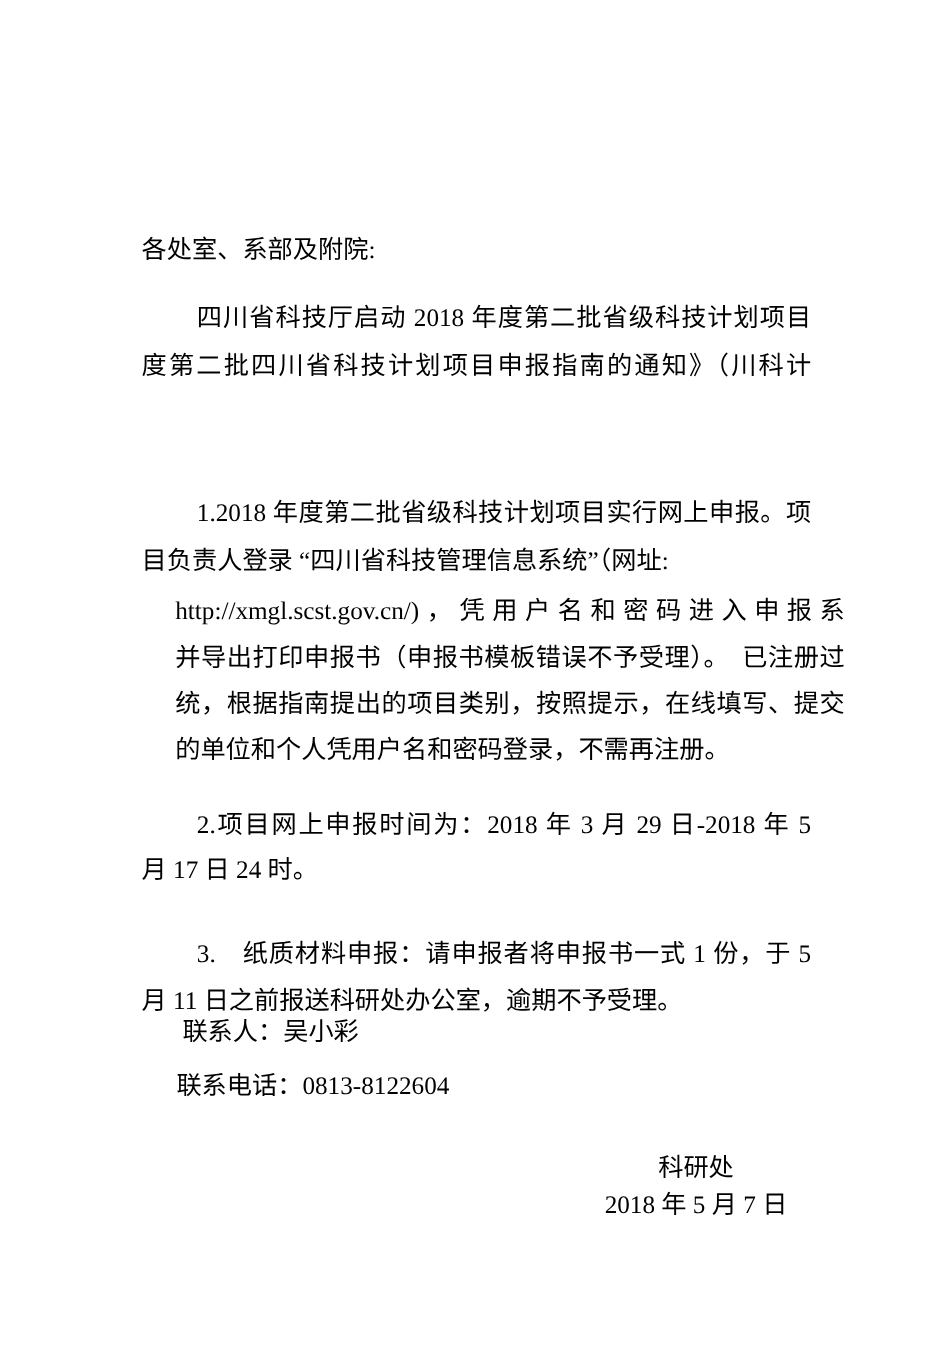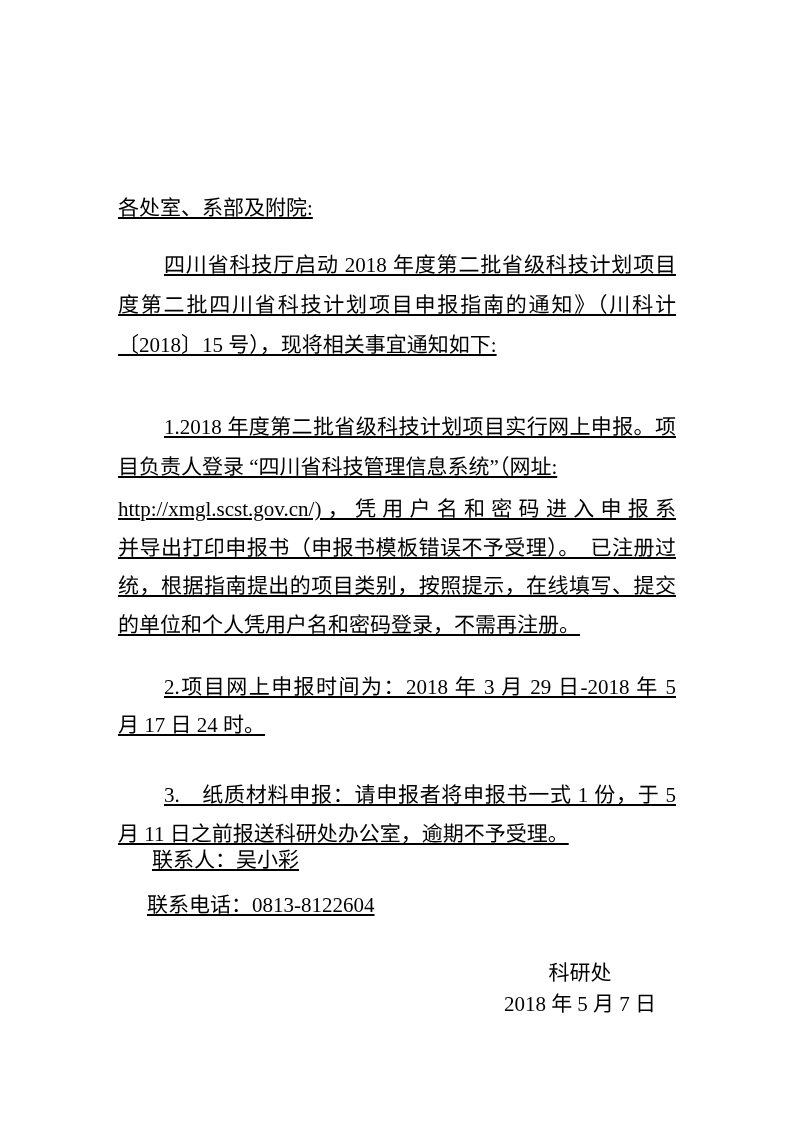--- a/index.html
+++ b/index.html
@@ -26,33 +26,32 @@
   .block {
     position: absolute;
     left: 118px;
     width: 558px;
     font-size: 21px;
   }
   .block .line {
     text-align: justify;
     text-align-last: justify;
     text-justify: inter-ideograph;
-    text-decoration: underline;
   }
   .block .line.end {
     text-align: left;
     text-align-last: left;
   }
   .indent { padding-left: 46px; box-sizing: border-box; }
   .indent-sm { padding-left: 34px; box-sizing: border-box; }
   .indent-xs { padding-left: 29px; box-sizing: border-box; }
   .salutation   { top: 188px; line-height: 40px; }
   .para-intro   { top: 245px; line-height: 40px; }
   .item1a       { top: 407px; line-height: 40px; }
-  .item1b      { top: 490px; line-height: 38.5px; }
+  .item1b      { top: 490px; line-height: 38.5px; margin-left: 28px; }
   .item2        { top: 668px; line-height: 38px; }
   .item3        { top: 776px; line-height: 39px; }
   .contact-person { top: 840px; line-height: 40px; }
   .contact-phone  { top: 885px; line-height: 40px; }
   .signature {
     position: absolute;
     top: 958px;
     left: 460px;
     width: 240px;
     text-align: center;
@@ -66,21 +65,20 @@
 <div class="page">
 
 
   <div class="block salutation">
     <div class="line end">各处室、系部及附院:</div>
   </div>
 
   <div class="block para-intro">
     <div class="line indent">四川省科技厅启动 2018 年度第二批省级科技计划项目</div>
     <div class="line">度第二批四川省科技计划项目申报指南的通知》（川科计</div>
-    <div class="line end">〔2018〕15 号），现将相关事宜通知如下:</div>
   </div>
 
   <div class="block item1a">
     <div class="line indent">1.2018 年度第二批省级科技计划项目实行网上申报。项</div>
     <div class="line end">目负责人登录 “四川省科技管理信息系统”（网址:</div>
   </div>
 
   <div class="block item1b">
     <div class="line">http://xmgl.scst.gov.cn/)，凭用户名和密码进入申报系</div>
     <div class="line">并导出打印申报书（申报书模板错误不予受理）。　已注册过</div>

